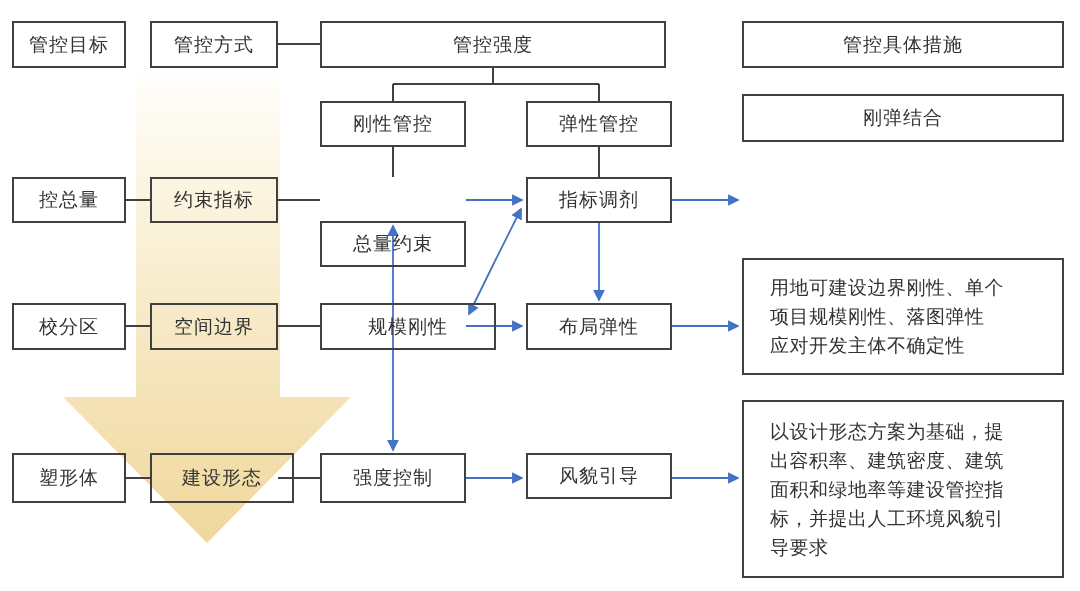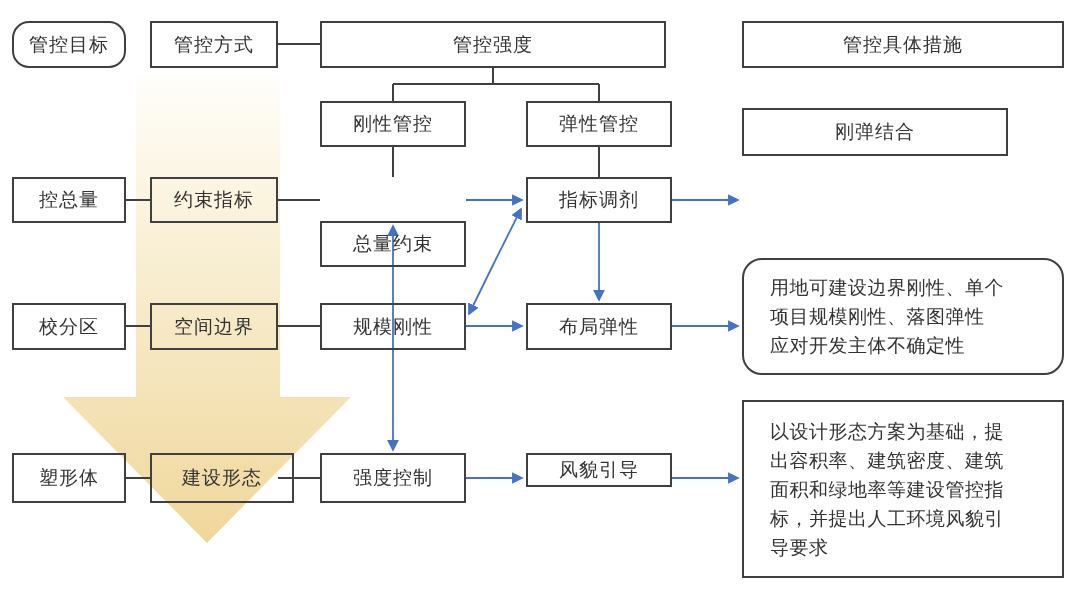--- a/index.html
+++ b/index.html
@@ -73,45 +73,45 @@
       <line x1="495" y1="261" x2="469" y2="314" marker-end="url(#arr)"></line>
       <line x1="599" y1="223" x2="599" y2="300" marker-end="url(#arr)"></line>
       <line x1="466" y1="326" x2="522" y2="326" marker-end="url(#arr)"></line>
       <line x1="672" y1="200" x2="738" y2="200" marker-end="url(#arr)"></line>
       <line x1="672" y1="326" x2="738" y2="326" marker-end="url(#arr)"></line>
       <line x1="466" y1="478" x2="522" y2="478" marker-end="url(#arr)"></line>
       <line x1="672" y1="478" x2="738" y2="478" marker-end="url(#arr)"></line>
     </g>
   </svg>
 
-  <div class="box" style="left:12px;top:21px;width:114px;height:47px;border-radius:17px;">管控目标</div>
+  <div class="box" style="left:12px;top:21px;width:114px;height:47px;">管控目标</div>
   <div class="box" style="left:150px;top:21px;width:128px;height:47px;">管控方式</div>
   <div class="box" style="left:320px;top:21px;width:346px;height:47px;">管控强度</div>
   <div class="box" style="left:742px;top:21px;width:322px;height:47px;">管控具体措施</div>
 
   <div class="box" style="left:320px;top:101px;width:146px;height:46px;">刚性管控</div>
   <div class="box" style="left:526px;top:101px;width:146px;height:46px;">弹性管控</div>
-  <div class="box" style="left:742px;top:108px;width:266px;height:48px;">刚弹结合</div>
+  <div class="box" style="left:742px;top:94px;width:322px;height:48px;">刚弹结合</div>
 
   <div class="box" style="left:12px;top:177px;width:114px;height:46px;">控总量</div>
   <div class="box" style="left:150px;top:177px;width:128px;height:46px;">约束指标</div>
   <div class="box" style="left:320px;top:177px;width:146px;height:46px;margin-top:44px;">总量约束</div>
   <div class="box" style="left:526px;top:177px;width:146px;height:46px;">指标调剂</div>
 
   <div class="box" style="left:12px;top:303px;width:114px;height:47px;text-align:center;">校分区</div>
   <div class="box" style="left:150px;top:303px;width:128px;height:47px;">空间边界</div>
-  <div class="box" style="left:320px;top:303px;width:146px;height:47px;">规模刚性</div>
+  <div class="box" style="left:320px;top:303px;width:176px;height:47px;">规模刚性</div>
   <div class="box" style="left:526px;top:303px;width:146px;height:47px;">布局弹性</div>
-  <div class="box measure" style="left:742px;top:258px;width:322px;height:117px;border-radius:20px;">用地可建设边界刚性、单个
+  <div class="box measure" style="left:742px;top:258px;width:322px;height:117px;">用地可建设边界刚性、单个
 项目规模刚性、落图弹性
 应对开发主体不确定性</div>
 
   <div class="box" style="left:12px;top:453px;width:114px;height:50px;">塑形体</div>
   <div class="box" style="left:150px;top:453px;width:144px;height:50px;">建设形态</div>
   <div class="box" style="left:320px;top:453px;width:146px;height:50px;">强度控制</div>
-  <div class="box" style="left:526px;top:453px;width:146px;height:34px;font-family:Liberation Serif, serif;">风貌引导</div>
+  <div class="box" style="left:526px;top:453px;width:146px;height:46px;font-family:Liberation Serif, serif;">风貌引导</div>
   <div class="box measure" style="left:742px;top:400px;width:322px;height:178px;">以设计形态方案为基础，提
 出容积率、建筑密度、建筑
 面积和绿地率等建设管控指
 标，并提出人工环境风貌引
 导要求</div>
 
 </div>
 
 </body></html>

